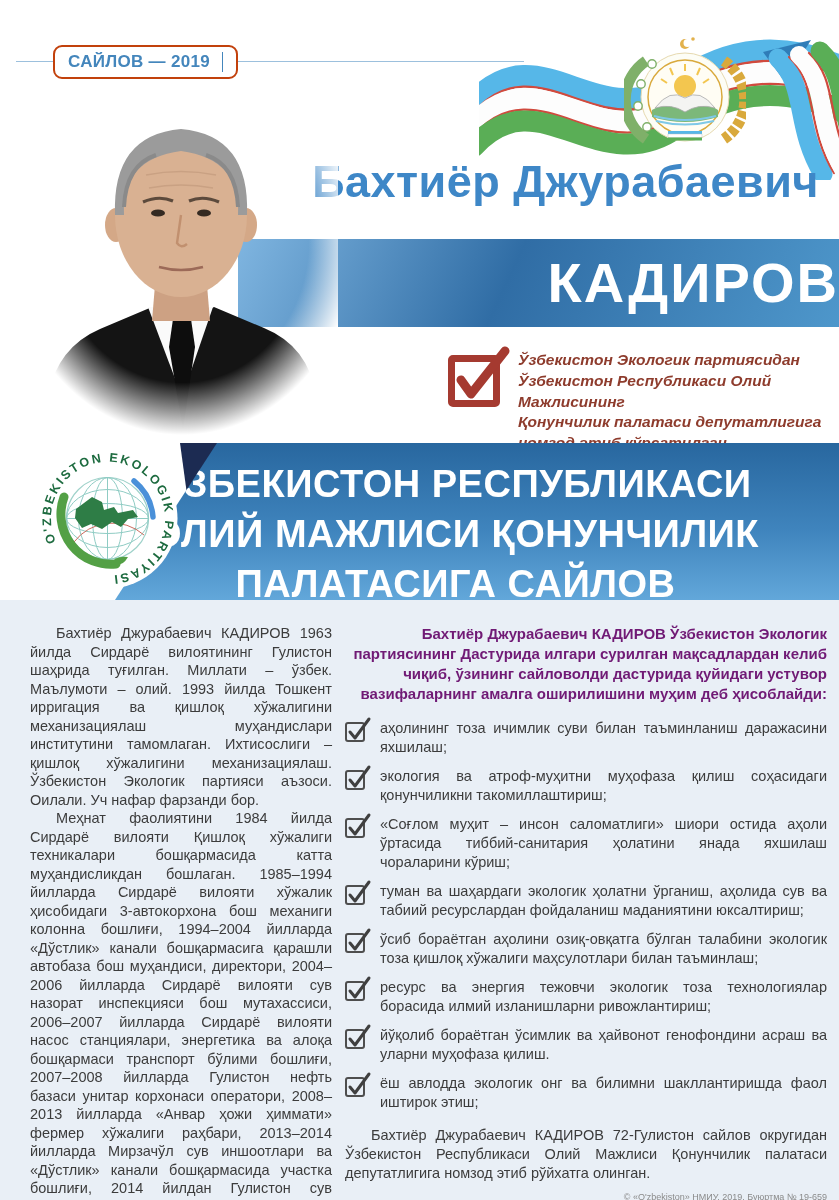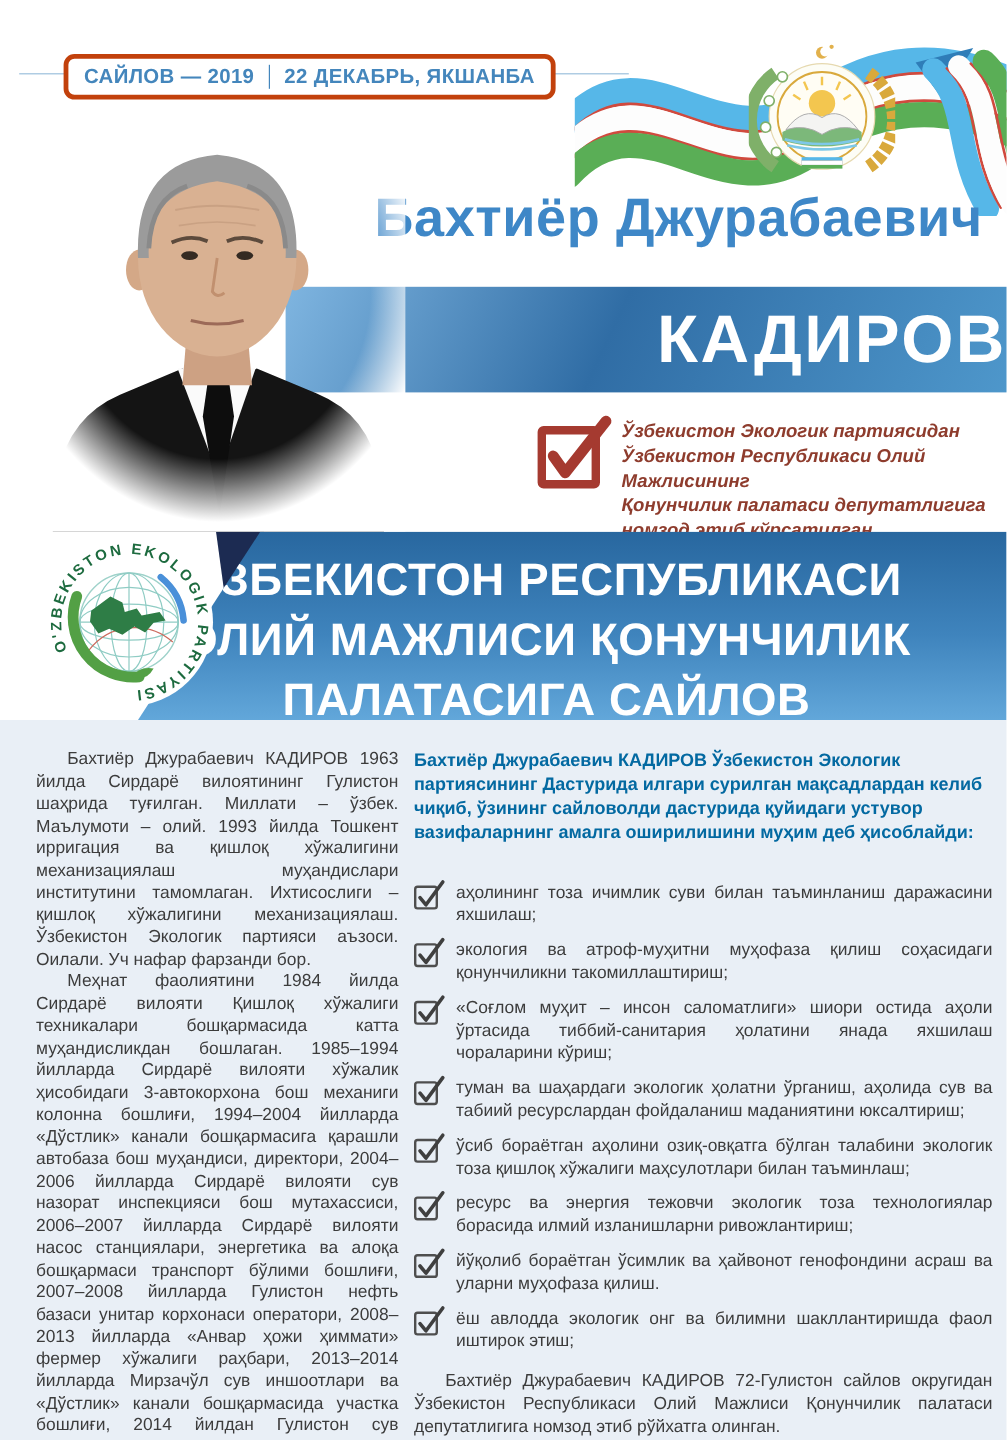--- a/index.html
+++ b/index.html
@@ -3,21 +3,21 @@
 <meta charset="utf-8">
 <style>
   * { box-sizing: border-box; margin: 0; padding: 0; }
   html,body { background:#fff; }
   body { font-family:"Liberation Sans", sans-serif; }
   .page { position:relative; width:839px; height:1200px; margin:0 auto; background:#fff; overflow:hidden; }
 
   
   .rule { position:absolute; left:16px; top:61px; width:508px; border-top:1.5px solid #9cc0dd; z-index:1; }
   .badge { position:absolute; left:53px; top:45px; z-index:2; background:#fff;
-           border:4px solid #c2410c; border-radius:9px; padding:5px 13px;
+           border:2px solid #c2410c; border-radius:9px; padding:5px 13px;
            display:flex; gap:12px; align-items:center;
            color:#4486bc; font-weight:bold; font-size:17px; letter-spacing:.3px; white-space:nowrap; }
   .badge .sep { width:0; height:20px; border-left:1.5px solid #4486bc; }
 
   
   .ribbon { position:absolute; right:0; top:0; width:360px; height:180px; z-index:1; }
   .emblem { position:absolute; left:624px; top:34px; width:122px; height:126px; z-index:2; }
 
   
   .first-name { position:absolute; left:300px; right:20px; top:156px; text-align:right;
@@ -46,38 +46,37 @@
   .big-banner-text { white-space:pre-line; text-align:center; padding:16px 26px 0 0;
                      font-size:38px; line-height:1.32; font-weight:bold; color:#fff; letter-spacing:.5px; }
 
   .party-logo { position:absolute; left:36px; top:447px; width:143px; height:143px; z-index:3; }
 
   
   .section { position:absolute; left:0; top:600px; width:839px; height:600px; background:#e9eff6; overflow:hidden;padding-left:28px; }
   .col-left { position:absolute; left:30px; top:24px; width:302px; }
   .col-left p { font-size:14.5px; line-height:18.5px; text-align:justify; color:#3c3c3c; text-indent:26px; }
   .col-right { position:absolute; left:345px; top:24px; width:482px; }
-  .intro { font-weight:bold; text-align:left; font-size:15px; line-height:20px; color:#0369a1; margin-bottom:31px; }
+  .intro { font-weight:bold; text-align:right; font-size:15px; line-height:20px; color:#701a75; margin-bottom:15px; }
   .item { display:flex; gap:15px; margin-bottom:10px; }
   .cb { flex:none; width:20px; height:20px; margin-top:3px; border:2.5px solid #4e4e4e; border-radius:3px; position:relative; }
   .cb svg { position:absolute; left:-1px; top:-2px; overflow:visible; }
   .item p { font-size:14.5px; line-height:19px; text-align:justify; color:#3c3c3c; }
   .closing { font-size:14.5px; line-height:19px; text-align:justify; text-indent:26px; color:#3c3c3c; margin-top:14px; }
   .imprint { text-align:right; font-size:9px; color:#8a8a8a; margin-top:9px; }
 </style>
 </head>
 <body>
 
 <div class="page">
 
   <div class="rule"></div>
   <div class="badge">
     <span>САЙЛОВ — 2019</span>
     <span class="sep"></span>
-    <span>22 ДЕКАБРЬ, ЯКШАНБА</span>
   </div>
 
   <svg class="ribbon" viewBox="0 0 360 180">
     <g fill="none" stroke-linecap="round">
       <path d="M -5 101 C 60 29, 120 139, 200 81 C 250 45, 305 41, 362 66" stroke="#56b7e8" stroke-width="21"></path>
       <path d="M -5 112 C 60 40, 120 150, 200 92 C 250 56, 305 52, 362 77" stroke="#d04a3e" stroke-width="2.4"></path>
       <path d="M -5 123.5 C 60 51.5, 120 161.5, 200 103.5 C 250 67.5, 305 63.5, 362 88.5" stroke="#fdfdfd" stroke-width="20"></path>
       <path d="M -5 135 C 60 63, 120 173, 200 115 C 250 79, 305 75, 362 100" stroke="#d04a3e" stroke-width="2.4"></path>
       <path d="M -5 146.5 C 60 74.5, 120 184.5, 200 126.5 C 250 90.5, 305 86.5, 362 111.5" stroke="#5aae56" stroke-width="21"></path>
     </g>

